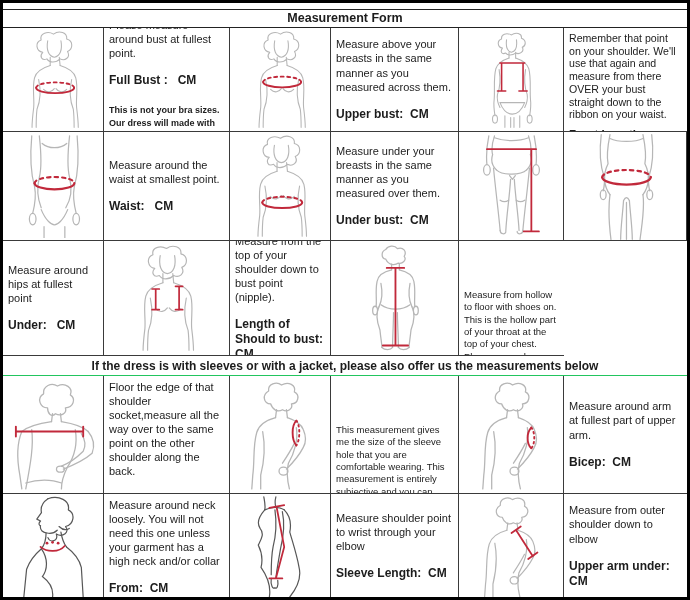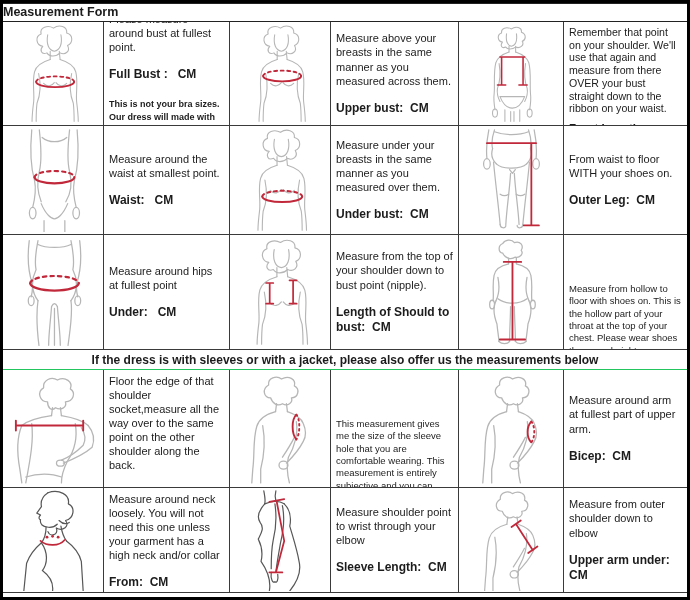--- a/index.html
+++ b/index.html
@@ -2,21 +2,21 @@
 <html><head>
 <meta charset="utf-8">
 <style>
   html,body{margin:0;padding:0;background:#d9d9d9;}
   .form{
     width:690px;height:600px;box-sizing:border-box;background:#fff;
     border:3px solid #000;font-family:"Liberation Sans",sans-serif;color:#1c1c1c;
     overflow:hidden;
   }
   .header{
-    margin-top:0;height:17px;line-height:17px;text-align:left;
+    margin-top:6px;height:17px;line-height:17px;text-align:center;
     font-size:12.5px;font-weight:bold;
     border-top:1px solid #222;border-bottom:1px solid #222;
   }
   .grid{
     display:grid;
     grid-template-columns:101px 126px 101px 128px 105px 123px;
     grid-template-rows:104px 109px 115px 20px 118px 1fr;
     width:684px;height:571px;
   }
   .cell{box-sizing:border-box;border-right:1px solid #3a3a3a;border-bottom:1px solid #3a3a3a;overflow:hidden;}
@@ -225,24 +225,20 @@
     <div class="cell txt vcenter">
       <div class="desc">Measure under your breasts in the same manner as you measured over them.</div>
       <div class="label">Under bust:  CM</div>
     </div>
     <div class="cell fig">
       <svg class="figsvg" width="97" height="104" viewBox="0 0 100 110">
         <use href="#legs"></use>
         <path class="redthin" d="M24 16 L76 16 M71 16 L71 103 M63 103 L79 103"></path>
       </svg>
     </div>
-    <div class="cell txt vcenter c6">
-      <div class="desc">From waist to floor WITH your shoes on.</div>
-      <div class="label">Outer Leg:  CM</div>
-    </div>
 
     <div class="cell fig">
       <svg class="figsvg" width="97" height="108" viewBox="0 0 100 110">
         <use href="#hipslegs"></use>
         <path class="red" d="M26 46 A25 7.5 0 0 0 76 46"></path>
         <path class="red dash" d="M26 46 A25 7.5 0 0 1 76 46"></path>
       </svg>
     </div>
     <div class="cell txt vcenter">
       <div class="desc">Measure around hips at fullest point</div>

